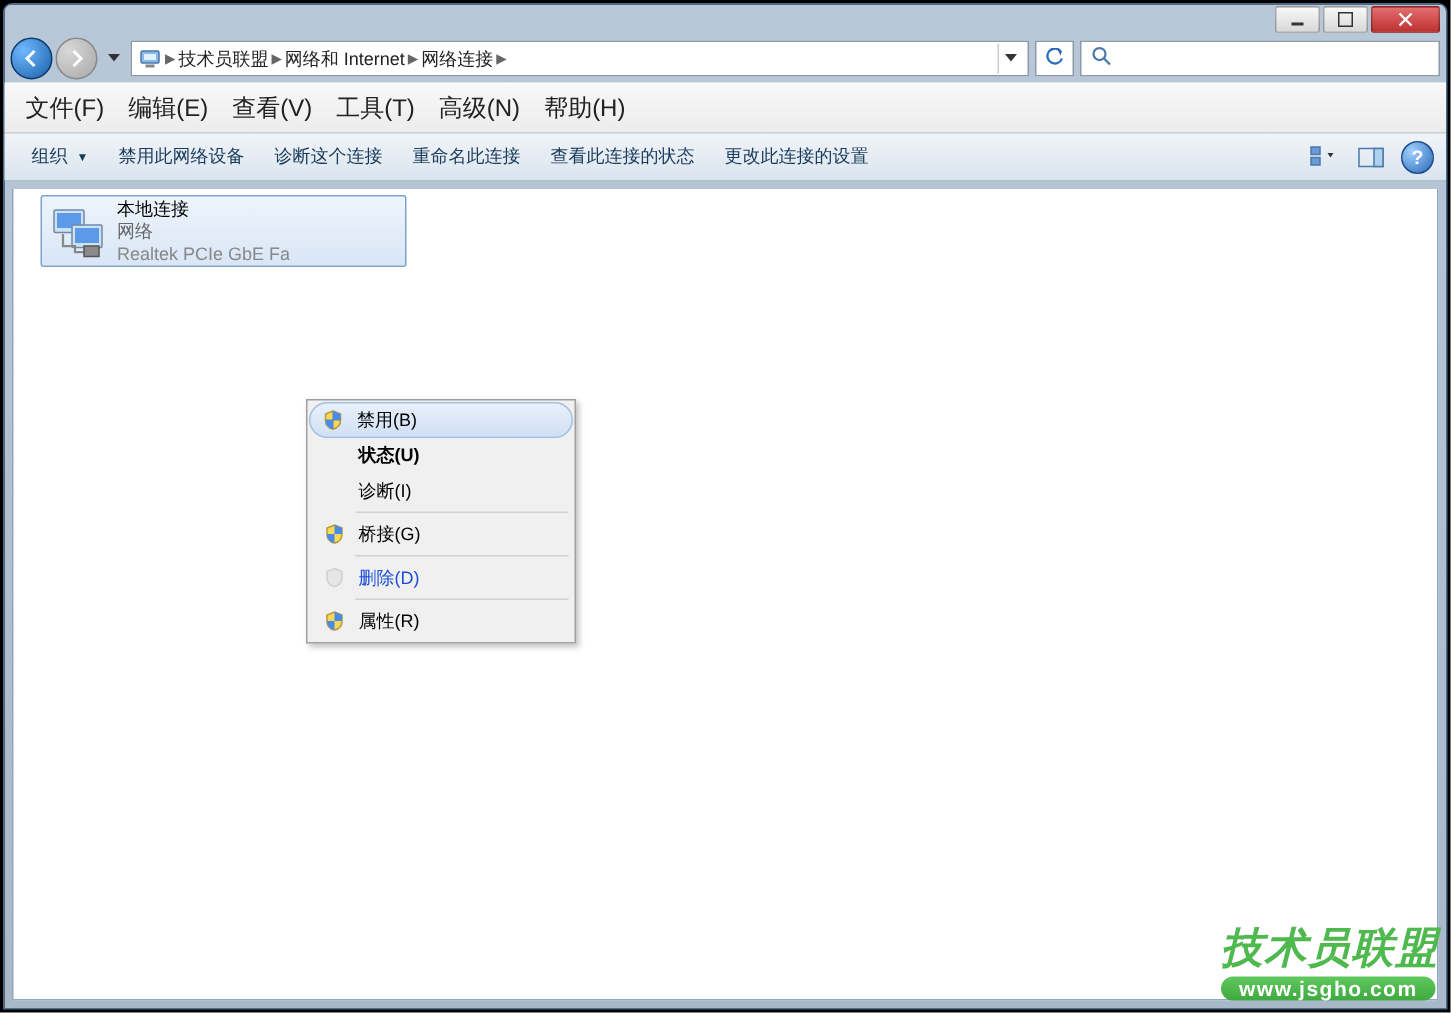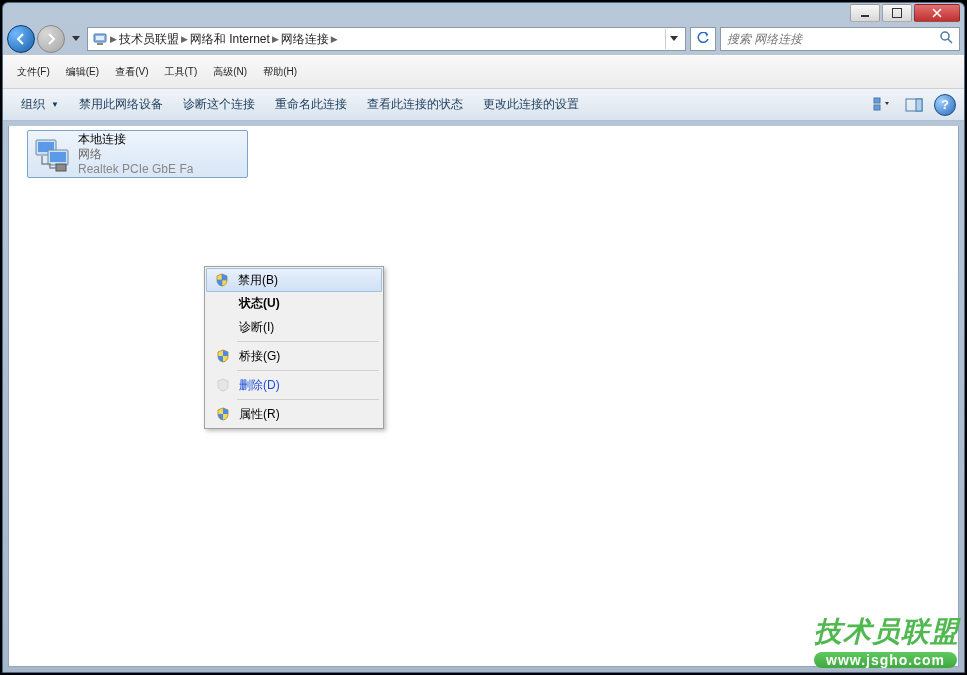--- a/index.html
+++ b/index.html
@@ -25,45 +25,45 @@
 .addressbar .crumb { display: flex; align-items: center; }
 .addressbar .sep { margin: 0 2px; color: #666; font-size: 9px; }
 .addressbar .spacer { flex: 1; }
 .addressbar .dropbtn { width: 16px; height: 20px; display: flex; align-items: center; justify-content: center; border-left: 1px solid #ccc; }
 .refreshbtn { width: 26px; height: 24px; background: #fff; border: 1px solid #8a9aaa; display: flex; align-items: center; justify-content: center; }
 .searchbar { width: 240px; height: 24px; background: #fff; border: 1px solid #8a9aaa; display: flex; align-items: center; padding: 0 6px; }
 .searchbar input { flex: 1; border: none; outline: none; font-style: italic; color: #888; font-size: 12px; background: transparent; }
 .searchicon { color: #4a7aaa; }
 
 
-.menubar { height: 20px; background: linear-gradient(to bottom, #f8f8f8, #ececec); border-top: 1px solid #fff; border-bottom: 1px solid #d0d0d0; display: flex; align-items: center; padding: 16px 6px; font-size: 10px; }
+.menubar { height: 20px; background: linear-gradient(to bottom, #f8f8f8, #ececec); border-top: 1px solid #fff; border-bottom: 1px solid #d0d0d0; display: flex; align-items: center; padding: 16px 6px; font-size: 16px; }
 .menubar .menu { padding: 2px 8px; color: #222; }
 
 
 .toolbar { height: 32px; background: linear-gradient(to bottom, #f0f4f8, #dae4ee); border-bottom: 1px solid #b0c0d0; display: flex; align-items: center; padding: 0 8px; font-size: 12px; color: #1a3a5a; }
 .toolbar .tbtn { padding: 4px 10px; display: flex; align-items: center; gap: 4px; }
 .toolbar .tbtn .drop { font-size: 8px; margin-left: 2px; }
 .toolbar .spacer { flex: 1; }
 .toolbar .viewbtn { width: 28px; height: 24px; display: flex; align-items: center; justify-content: center; margin-left: 4px; }
 .toolbar .helpbtn { width: 22px; height: 22px; border-radius: 50%; background: radial-gradient(circle at 30% 30%, #a0d0ff, #2a6ab8); color: #fff; display: flex; align-items: center; justify-content: center; font-size: 13px; font-weight: bold; border: 1px solid #1a4a8a; margin-left: 6px; }
 
 
 .content { flex: 1; background: #fff; position: relative; margin:5px; border:1px solid #8da8c0; border-top:none; }
-.connection { position: absolute; left: 18px; top: 4px; width: 221px; height: 48px; border: 1px solid #7da2ce; background: linear-gradient(to bottom, #eef4fb, #d8e6f6); display: flex; align-items: center; padding: 2px 4px; border-radius:2px; }
+.connection { position: absolute; left: 18px; top: 4px; width: 244px; height: 48px; border: 1px solid #7da2ce; background: linear-gradient(to bottom, #eef4fb, #d8e6f6); display: flex; align-items: center; padding: 2px 4px; border-radius:2px; }
 .conn-icon { width: 40px; height: 40px; position: relative; margin-right: 6px; }
 .conn-icon svg { width: 40px; height: 40px; }
 .conn-text { display: flex; flex-direction: column; font-size: 12px; line-height: 15px; }
 .conn-text .line1 { color: #000; }
 .conn-text .line2 { color: #666; }
 .conn-text .line3 { color: #888; white-space: nowrap; overflow: hidden; }
 
 
 .contextmenu { position: absolute; left: 195px; top: 140px; width: 180px; background: #f0f0f0; border: 1px solid #a0a0a0; box-shadow: 2px 2px 4px rgba(0,0,0,0.25); padding: 2px; font-size: 12px; }
 .contextmenu .cmrow { display: flex; align-items: center; height: 24px; padding-left: 4px; }
-.contextmenu .cmrow.hovered { background: linear-gradient(to bottom, #e8f0fb, #d0e0f4); border: 1px solid #a0c0e0; border-radius: 1px; margin: -1px; height: 24px; padding-left: 3px; }
+.contextmenu .cmrow.hovered { background: linear-gradient(to bottom, #e8f0fb, #d0e0f4); border: 1px solid #a0c0e0; border-radius: 12px; margin: -1px; height: 24px; padding-left: 3px; }
 .contextmenu .cmrow.disabled .label { color: #1d4ed8; }
 .contextmenu .cmicon { width: 24px; display: flex; align-items: center; justify-content: center; }
 .contextmenu .label { flex: 1; padding-left: 4px; }
 .contextmenu .label.bold { font-weight: bold; }
 .contextmenu .cmsep { height: 1px; background: #d0d0d0; margin: 2px 2px 2px 30px; }
 .shield { width: 14px; height: 14px; }
 
 
 .watermark { position: absolute; right: 8px; bottom: 6px; text-align: left; }
 .watermark .wm1 { font-size: 28px; font-weight: 900; color: #4fb84f; font-style: italic; letter-spacing: 1px; }
@@ -126,21 +126,20 @@
           </svg>
       </span>
     </div>
     <div class="refreshbtn">
       <svg width="14" height="14" viewBox="0 0 14 14">
           <path d="M11 2 A5 5 0 1 0 12 7" stroke="#2a6ab8" stroke-width="1.5" fill="none"></path>
           <path d="M9 1 L12 2 L11 5 Z" fill="#2a6ab8"></path>
         </svg>
     </div>
     <div class="searchbar">
-      <input placeholder="搜索 网络连接" style="">
       <span class="searchicon">
         <svg width="14" height="14" viewBox="0 0 14 14">
             <circle cx="6" cy="6" r="4" stroke="#4a7aaa" stroke-width="1.5" fill="none"></circle>
             <path d="M9 9 L13 13" stroke="#4a7aaa" stroke-width="1.5"></path>
           </svg>
       </span>
     </div>
   </div>
 
   <div class="menubar">

